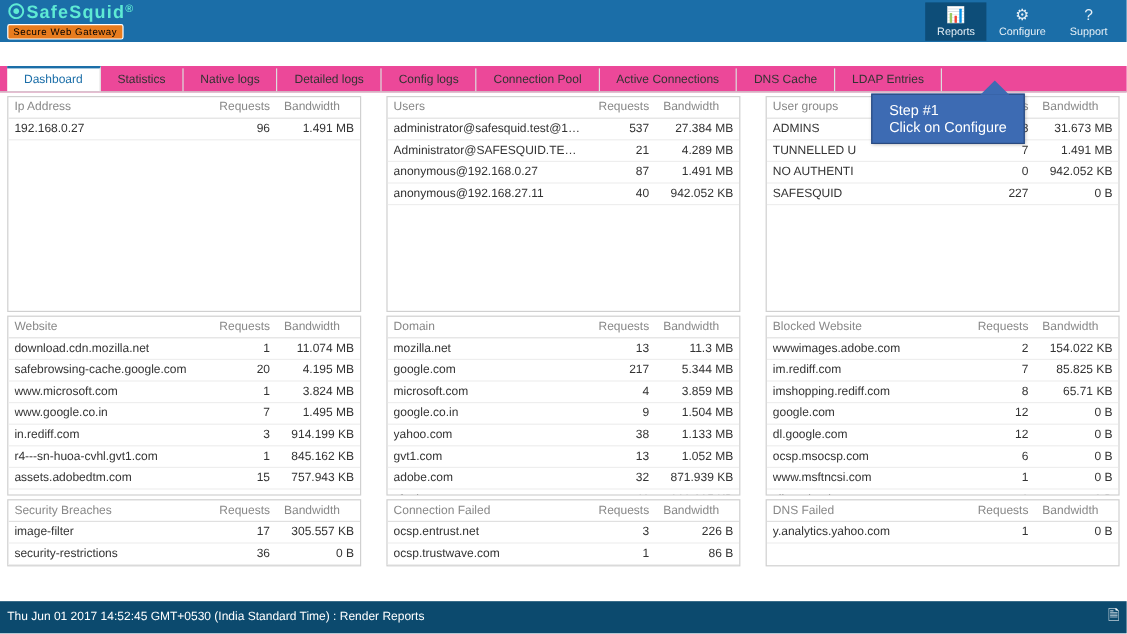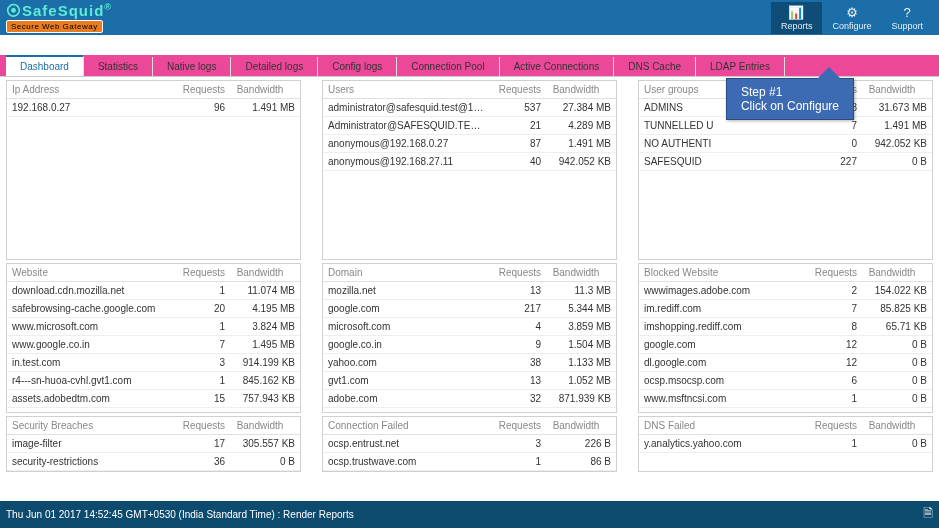--- a/index.html
+++ b/index.html
@@ -150,21 +150,21 @@
         <span class="c1">www.microsoft.com</span>
         <span class="c2">1</span>
         <span class="c3">3.824 MB</span>
       </div>
       <div class="row">
         <span class="c1">www.google.co.in</span>
         <span class="c2">7</span>
         <span class="c3">1.495 MB</span>
       </div>
       <div class="row">
-        <span class="c1">in.test.com</span>
+        <span class="c1">in.rediff.com</span>
         <span class="c2">3</span>
         <span class="c3">914.199 KB</span>
       </div>
       <div class="row">
         <span class="c1">r4---sn-huoa-cvhl.gvt1.com</span>
         <span class="c2">1</span>
         <span class="c3">845.162 KB</span>
       </div>
       <div class="row">
         <span class="c1">assets.adobedtm.com</span>

